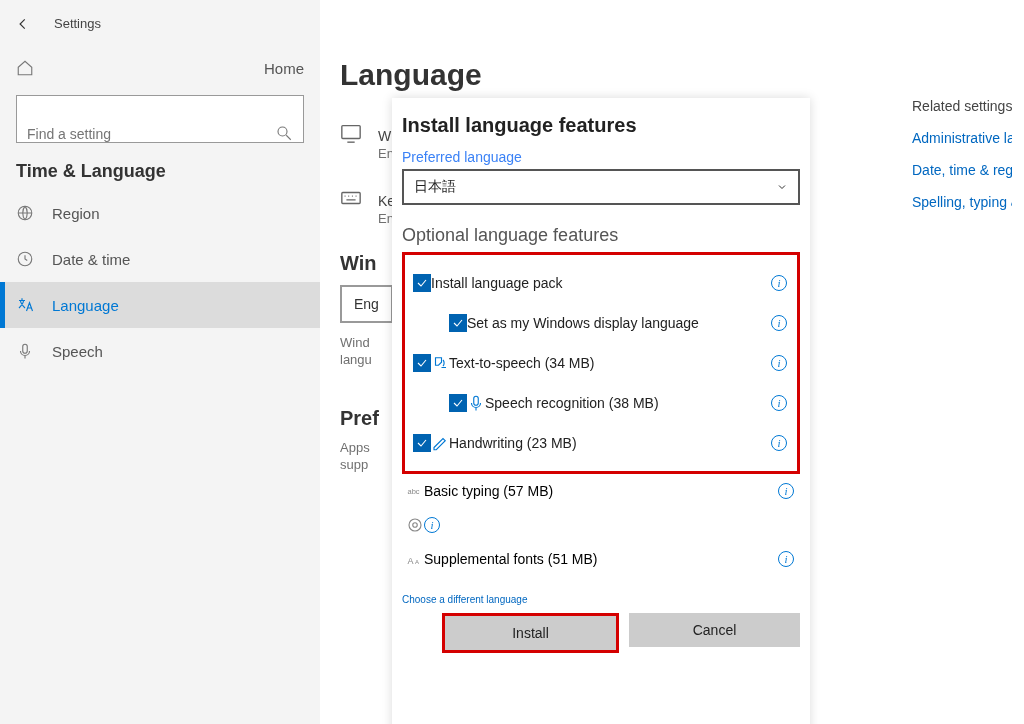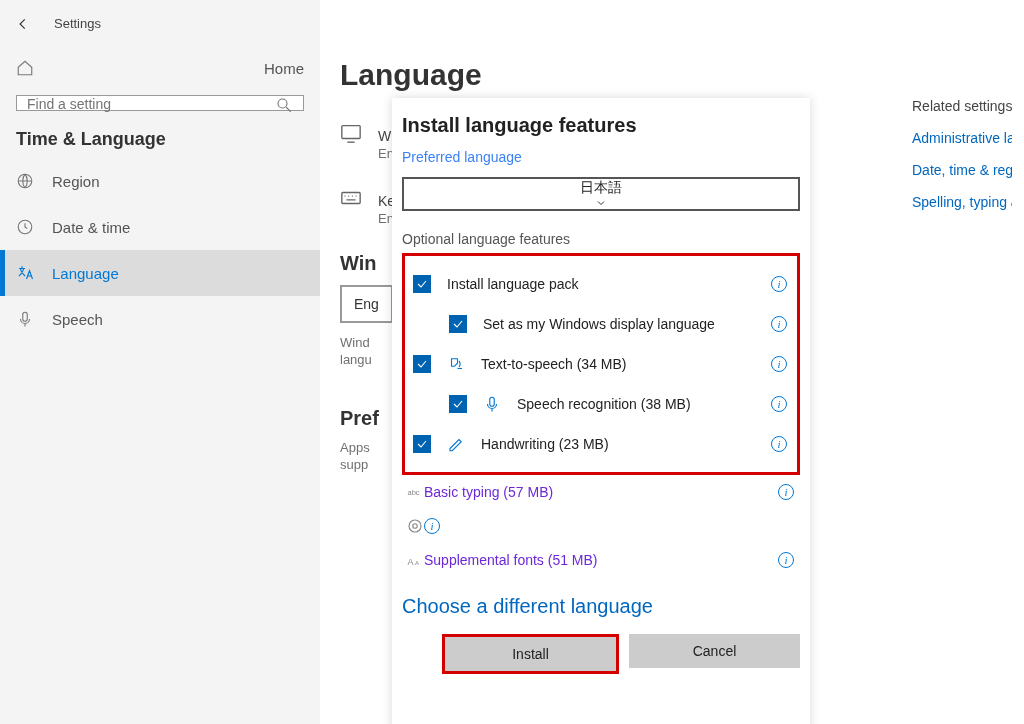--- a/index.html
+++ b/index.html
@@ -33,25 +33,25 @@
     display: flex;
     align-items: center;
     padding: 10px 16px;
     gap: 18px;
     color: #555;
     font-size: 15px;
     justify-content: space-between;
   }
   .sb-search {
     margin: 8px 16px 14px 16px;
-    height: 16px;
+    height: 48px;
     border: 1px solid #999;
     background: #fff;
     display: flex;
-    align-items: flex-start;
+    align-items: flex-end;
     padding: 0 10px;
     justify-content: space-between;
   }
   .sb-search input {
     border: none;
     outline: none;
     font-size: 14px;
     color: #666;
     width: 240px;
     background: transparent;
@@ -133,36 +133,36 @@
     height: 706px;
     background: #fff;
     box-shadow: 0 0 10px rgba(0,0,0,.15);
     padding: 16px 10px 0 10px;
     display: flex;
     flex-direction: column;
   }
   .dlg-title { font-size:20px; font-weight:600; color:#222; }
   .dlg-sub   { font-size:14px; color:#3b82f6; margin-top:12px; }
   .lang-select {
-    margin-top:12px;
+    margin-top:4px;
     height:34px;
     border:2px solid #555;
     display:flex; align-items:center; justify-content:space-between;
-    padding:0 10px; font-size:14px; color:#222;flex-direction:column;
-  }
-  .section-label { font-size:14px; color:#555; margin-top:20px; }
+    padding:16px 10px; font-size:14px; color:#222;
+  }
+  .section-label { font-size:18px; color:#555; margin-top:20px; }
   .feat-box {
     border:3px solid #d40000;
     margin-top:6px;
     padding:8px 4px 8px 4px;
   }
   .feat-row {
     display:flex; align-items:center;
     height:40px;
-    gap:16px;
+    gap:0;
     padding-left:4px;
   }
   .feat-row.indent { padding-left:40px; }
   .cbx {
     width:18px; height:18px;
     background:#0063b1;
     display:flex; align-items:center; justify-content:center;
     flex-shrink:0;
   }
   .cbx svg { stroke:#fff; stroke-width:2.2; fill:none; }
@@ -177,30 +177,30 @@
     display:flex; align-items:center; justify-content:center;
     margin-right:6px;
     font-style:italic; font-family:"Times New Roman",serif;
     flex-shrink:0;
   }
   .req-row {
     display:flex; align-items:center;
     height:34px; 
     padding-left:4px;
   }
-  .req-row .feat-text { color:#6d28d9; }
+  .req-row .feat-text { color:#000000; }
   .req-ico { width:18px; height:18px; flex-shrink:0; color:#888; }
   .diff-link {
-    color:#0067c0; font-size:20px;
+    color:#0067c0; font-size:10px;
     margin-top:18px; display:block;
     text-decoration:none;
   }
   .dlg-buttons {
     display:flex; gap:10px;
-    margin-top:16px; margin-bottom:10px;padding-left:40px;
+    margin-top:8px; margin-bottom:10px;padding-left:40px;
   }
   .dlg-btn {
     flex:1; height:34px;
     background:#ccc; border:none;
     font-size:14px; color:#222;
     display:flex; align-items:center; justify-content:center;
   }
   .install-wrap { border:3px solid #d40000; display:inline-block; flex:1; }
   .install-wrap .dlg-btn { width:100%; }
 </style>

